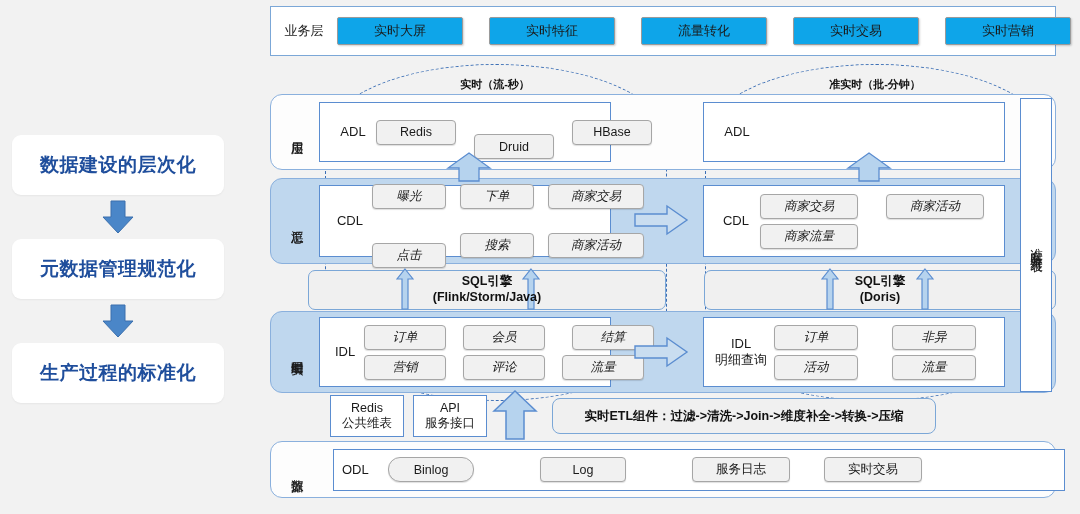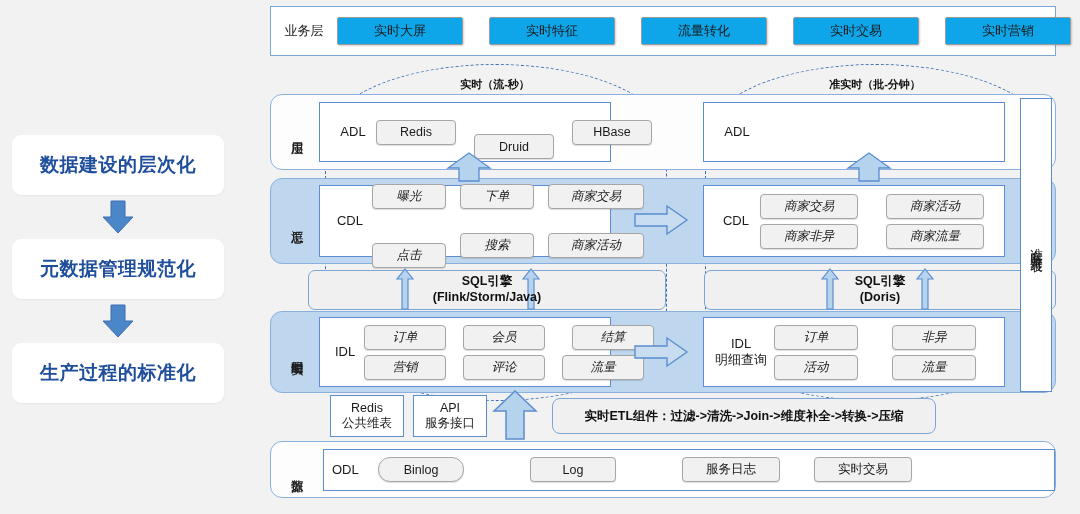--- a/index.html
+++ b/index.html
@@ -252,21 +252,20 @@
       </div>
 
       <div class="inner-box" style="margin-left:92px;width:300px;height:70px;">
         <div class="tag" style="width:48px;margin-left:8px;">CDL</div>
         <div class="grid2">
           <div class="row-chips">
             <div class="chip sm" style="margin-right:28px;min-width:76px;">商家交易</div>
             <div class="chip sm" style="min-width:76px;">商家活动</div>
           </div>
           <div class="row-chips">
-            <div class="chip sm" style="margin-right:28px;min-width:76px;">商家非异</div>
             <div class="chip sm" style="min-width:76px;">商家流量</div>
           </div>
         </div>
       </div>
     </div>
 
     <div class="arrow-holder" style="left:176px;top:146px;">
       <svg width="46" height="30" viewBox="0 0 46 30">
         <polygon points="23,1 44,16 33,16 33,29 13,29 13,16 2,16" fill="#b6d3ee" stroke="#5b8dd0" stroke-width="1.3"></polygon>
       </svg>
@@ -378,21 +377,21 @@
       </svg>
     </div>
     <div class="etl-box" style="left:282px;top:392px;width:382px;height:34px;">
       <span>实时ETL组件：过滤-&gt;清洗-&gt;Join-&gt;维度补全-&gt;转换-&gt;压缩</span>
     </div>
 
     <div class="band white" style="left:0px;top:435px;width:784px;height:55px;">
       <div class="band-label" style="writing-mode:vertical-rl;letter-spacing:0px;height:48px;display:flex;align-items:center;justify-content:center;">
         <span>数据源</span>
       </div>
-      <div class="inner-box" style="margin-left:10px;width:730px;height:40px;">
+      <div class="inner-box" style="margin-left:20px;width:730px;height:40px;">
         <div class="tag" style="width:46px;margin-left:8px;text-align:left;">ODL</div>
         <div class="row-chips">
           <div class="chip sm" style="margin-right:66px;min-width:64px;border-radius:12px;">Binlog</div>
           <div class="chip sm" style="margin-right:66px;min-width:64px;">Log</div>
           <div class="chip sm" style="margin-right:34px;min-width:76px;">服务日志</div>
           <div class="chip sm" style="min-width:76px;">实时交易</div>
         </div>
       </div>
     </div>
 

